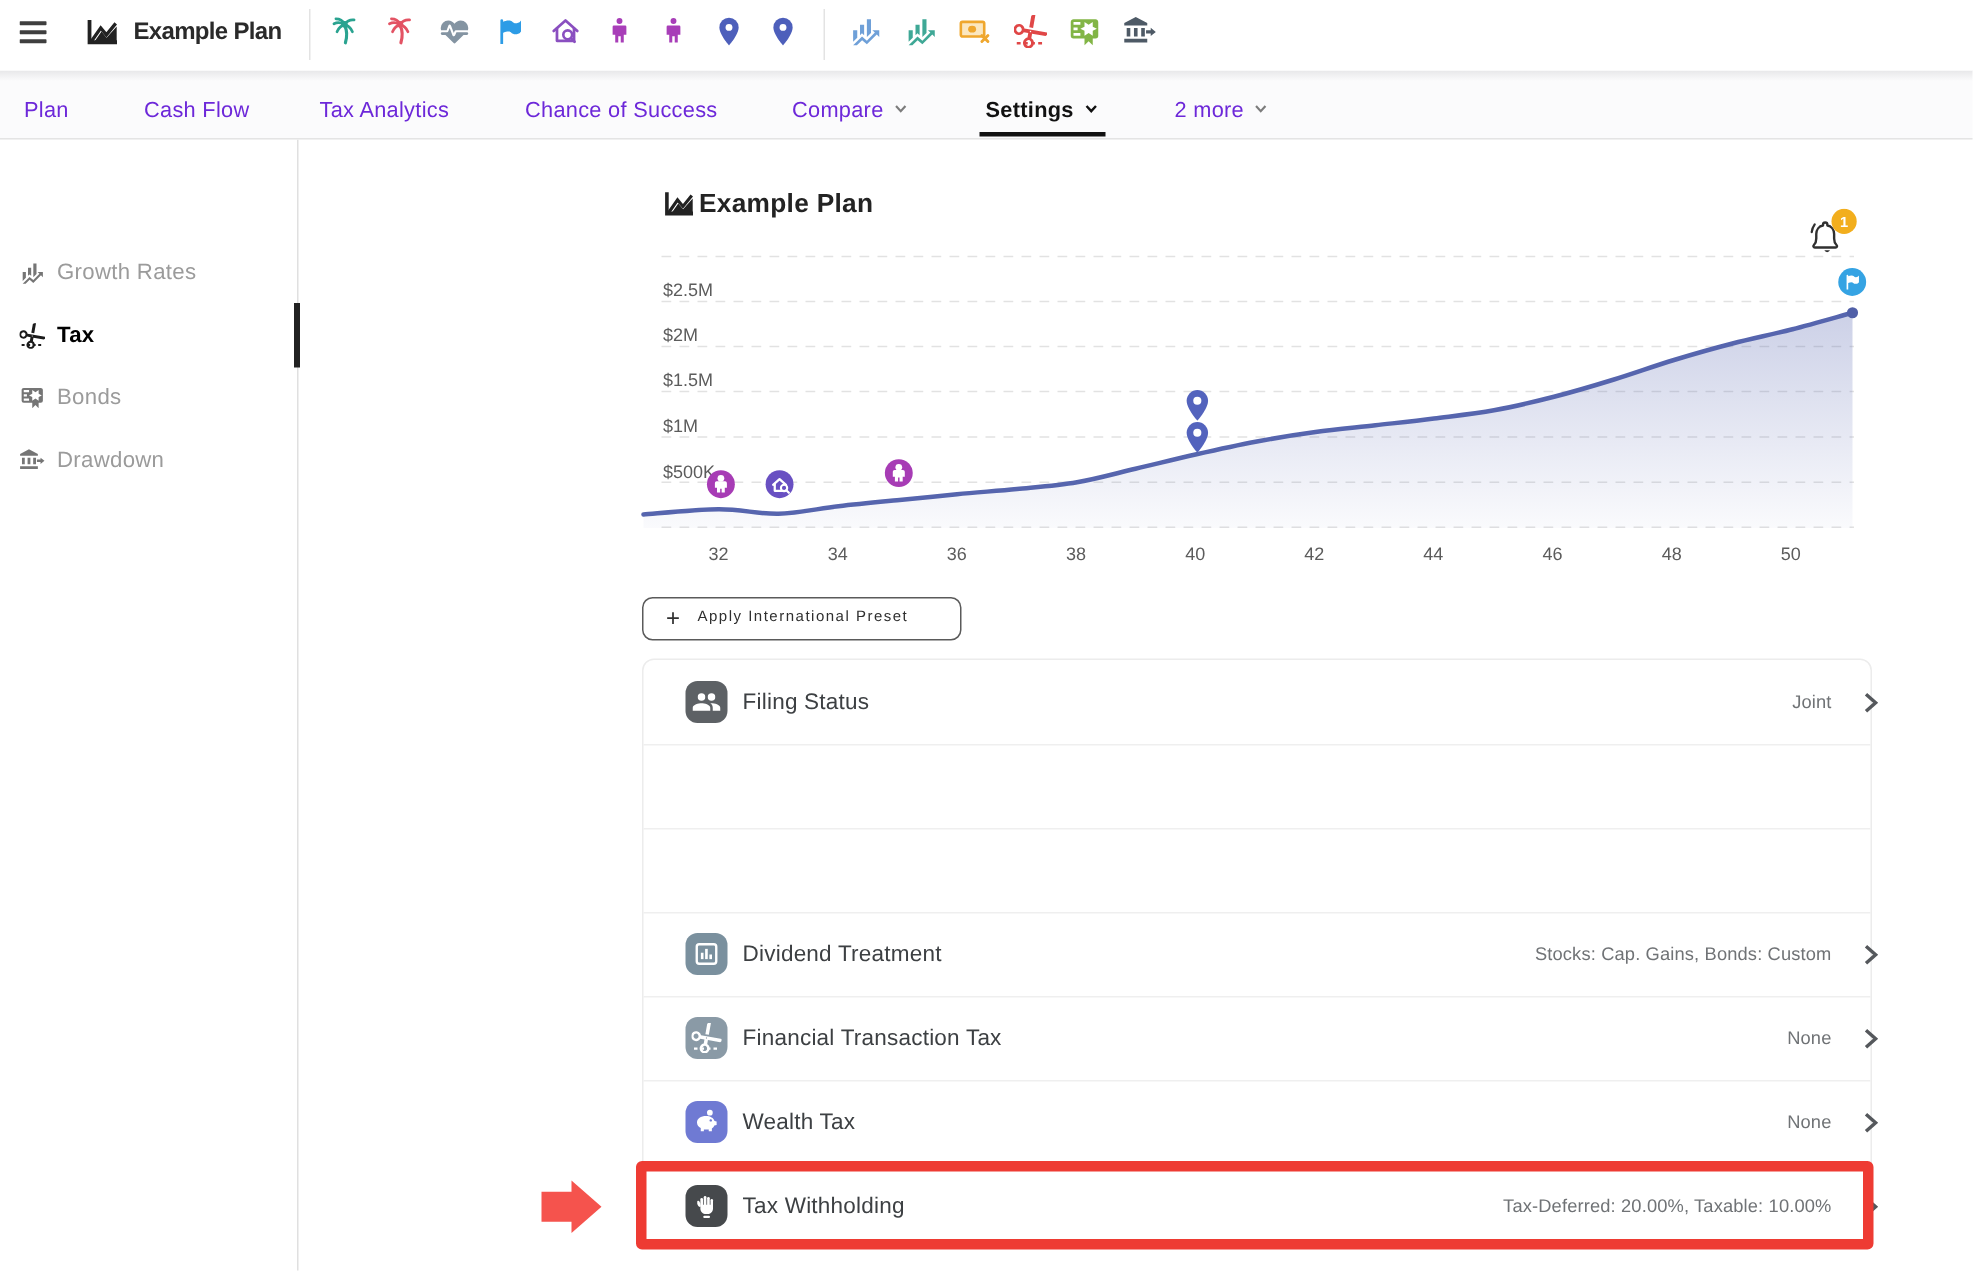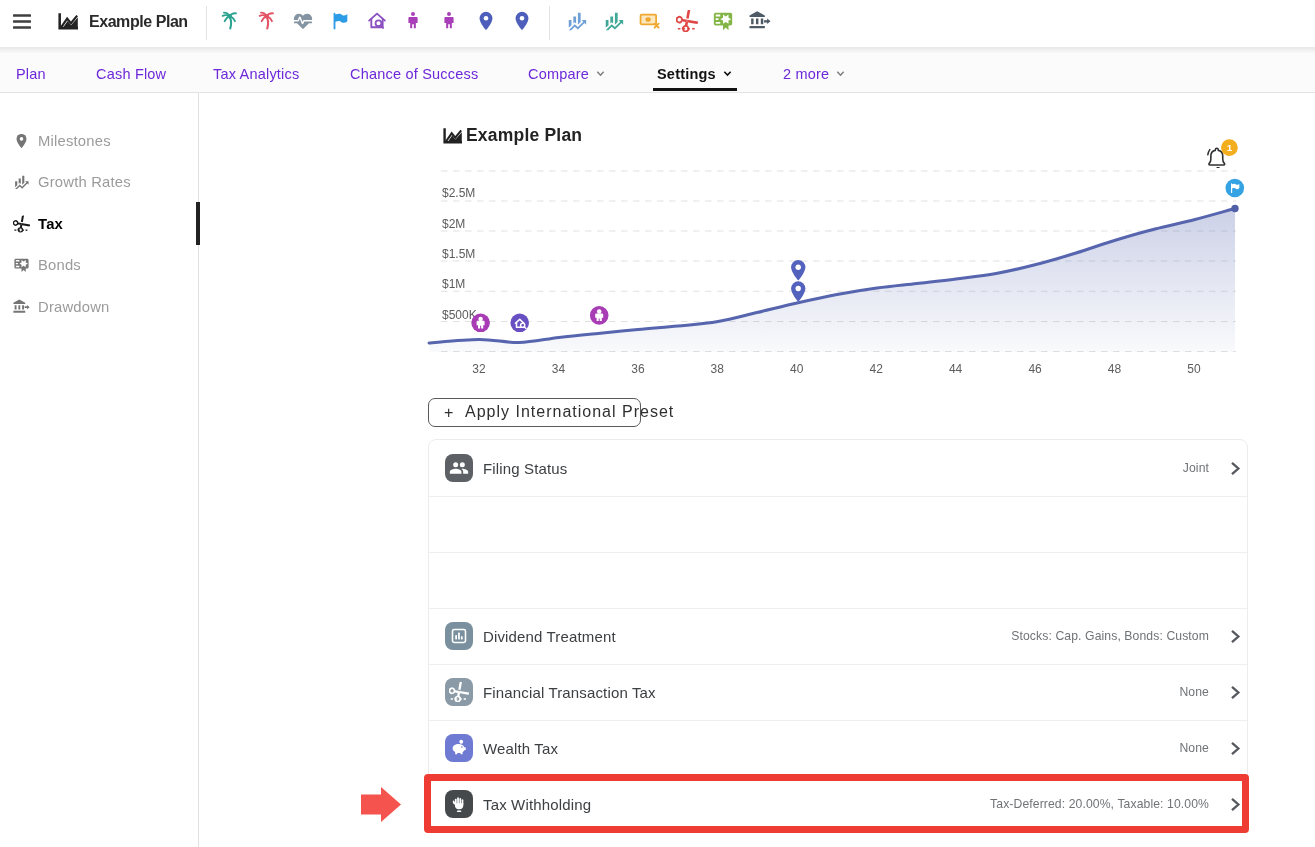--- a/index.html
+++ b/index.html
@@ -25,21 +25,21 @@
 .sitem svg { position:absolute; left:13px; top:50%; transform:translateY(-50%); }
 .sitem.active .lbl { color:#000000; font-weight:bold; }
 #activebar { position:absolute; left:196px; top:202px; width:4px; height:43px; background:#222; z-index:2; }
 
 #title { position:absolute; left:466px; top:125px; font-size:17.5px; font-weight:bold; color:#232323; letter-spacing:0.2px; }
 #preset-btn { position:absolute; left:428px; top:398px; width:213px; height:29px; border:1.6px solid #5a5a5a;
   border-radius:7px; font-size:13px; color:#2f2f2f; line-height:26px; background:#fff; }
 
 #card { position:absolute; left:428px; top:439px; width:820px; height:392px; background:#fff;
   border:1px solid #ececec; border-radius:8px; }
-.row { position:absolute; left:4px; width:818px; height:56px; }
+.row { position:absolute; left:16px; width:818px; height:56px; }
 .row .sq { position:absolute; left:12px; top:14px; width:28px; height:28px; border-radius:8px; }
 .row .sq svg { position:absolute; left:4px; top:4px; }
 .row .t { position:absolute; left:50px; top:50%; transform:translateY(-50%); font-size:15px; color:#3d4043; letter-spacing:0.15px; }
 .row .v { position:absolute; right:42px; top:50%; transform:translateY(-50%); font-size:12.2px; color:#707376; letter-spacing:0.1px; }
 .row .ch { position:absolute; right:8px; top:50%; transform:translateY(-50%); width:16px; height:16px; }
 .rowline { position:absolute; left:0; width:818px; height:1px; background:#efefef; }
 
 #redbox { position:absolute; left:424px; top:774px; width:825px; height:59px;
   border:7px solid #ee3b33; border-radius:4px; z-index:6; }
 </style>
@@ -155,27 +155,20 @@
   <span class="tab" style="left:657px;color:#111;font-weight:bold">Settings<svg class="caret" viewBox="0 0 10 10">
         <path d="M1.5,3 L5,6.8 L8.5,3" fill="none" stroke="#111" stroke-width="1.8"></path>
       </svg></span>
   <span class="tab" style="left:783px">2 more<svg class="caret" viewBox="0 0 10 10">
         <path d="M1.5,3 L5,6.8 L8.5,3" fill="none" stroke="#7c7c7c" stroke-width="1.6"></path>
       </svg></span>
   <div style="position:absolute;left:653px;top:41px;width:84px;height:2.5px;background:#111"></div>
 </div>
 <div id="sidebar">
   <div class="vline"></div>
-  <div class="sitem" style="top:27px">
-    <svg width="17" height="17" viewBox="0 0 24 24">
-        <path fill="#757575" d="M12,2A7,7 0 0,0 5,9C5,14.25 12,22 12,22C12,22 19,14.25 19,9A7,7 0 0,0 12,2Z"></path>
-        <circle cx="12" cy="9" r="2.5" fill="#fff"></circle>
-      </svg>
-    <span class="lbl">Milestones</span>
-  </div>
   <div class="sitem" style="top:68px">
     <svg width="17" height="17" viewBox="0 0 24 24">
         <path fill="#757575" d="M6,16.5L3,19.44V11H6M11,14.66L9.43,13.32L8,14.64V7H11M16,13L13,16V3H16M18.81,12.81L17,11H22V16L20.21,14.21L13,21.36L9.53,18.34L5.75,22H3L9.47,15.66L13,18.64L18.81,12.81Z"></path>
       </svg>
     <span class="lbl">Growth Rates</span>
   </div>
   <div class="sitem active" style="top:110px">
     <svg width="17" height="17" viewBox="0 0 24 24">
         <g transform="rotate(-35 12 12)" fill="#1b1b1b">
           <path d="M19,3L13,9L15,11L22,4V3M12,12.5A0.5,0.5 0 0,1 11.5,12A0.5,0.5 0 0,1 12,11.5A0.5,0.5 0 0,1 12.5,12A0.5,0.5 0 0,1 12,12.5M6,20A2,2 0 0,1 4,18C4,16.89 4.9,16 6,16A2,2 0 0,1 8,18C8,19.11 7.1,20 6,20M6,8A2,2 0 0,1 4,6C4,4.89 4.9,4 6,4A2,2 0 0,1 8,6C8,7.11 7.1,8 6,8M9.64,7.64C9.87,7.14 10,6.59 10,6A4,4 0 0,0 6,2A4,4 0 0,0 2,6A4,4 0 0,0 6,10C6.59,10 7.14,9.87 7.64,9.64L10,12L7.64,14.36C7.14,14.13 6.59,14 6,14A4,4 0 0,0 2,18A4,4 0 0,0 6,22A4,4 0 0,0 10,18C10,17.41 9.87,16.86 9.64,16.36L12,14L19,21H22V20L9.64,7.64Z"></path>
@@ -284,21 +277,21 @@
     <circle cx="378.2" cy="127.2" r="2.7" fill="#fff"></circle>
     <path transform="translate(366,139.3) scale(1.02)" fill="#5363bd" d="M12,2A7,7 0 0,0 5,9C5,14.25 12,22 12,22C12,22 19,14.25 19,9A7,7 0 0,0 12,2Z"></path>
     <circle cx="378.2" cy="148.5" r="2.7" fill="#fff"></circle>
   </g>
 
   <circle cx="814.8" cy="48" r="9.3" fill="#35a3e3"></circle>
   <path transform="translate(808.3,41.5) scale(0.55)" fill="#fff" d="M6,3A1,1 0 0,1 7,4V4.88C8.06,4.44 9.5,4 11,4C14,4 14,6 16,6C19,6 20,4 20,4V12C20,12 19,14 16,14C13,14 13,12 11,12C8,12 7,13.12 7,13.12V21H5V4A1,1 0 0,1 6,3Z"></path>
 </svg>
 <div id="preset-btn">
     <span style="position:absolute;left:15px;top:1px;font-size:16px;letter-spacing:0">+</span>
-    <span style="position:absolute;left:36px;top:0;font-size:16px;letter-spacing:1.0px;white-space:nowrap">Apply International Preset</span>
+    <span style="position:absolute;left:36px;top:0;font-size:10px;letter-spacing:1.0px;white-space:nowrap">Apply International Preset</span>
   </div>
 <div id="card">
   <div class="row" style="top:0">
     <div class="sq" style="background:#5d6165">
         <svg width="20" height="20" viewBox="0 0 24 24">
           <path fill="#fff" d="M16,13C15.71,13 15.38,13 15.03,13.05C16.19,13.89 17,15 17,16.5V19H23V16.5C23,14.17 18.33,13 16,13M8,13C5.67,13 1,14.17 1,16.5V19H15V16.5C15,14.17 10.33,13 8,13M8,11A3,3 0 0,0 11,8A3,3 0 0,0 8,5A3,3 0 0,0 5,8A3,3 0 0,0 8,11M16,11A3,3 0 0,0 19,8A3,3 0 0,0 16,5A3,3 0 0,0 13,8A3,3 0 0,0 16,11Z"></path>
         </svg>
       </div>
     <div class="t">Filing Status</div>
       <div class="v">Joint</div>

